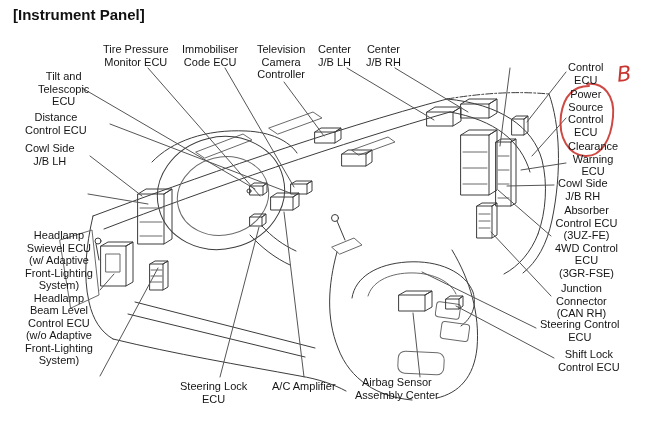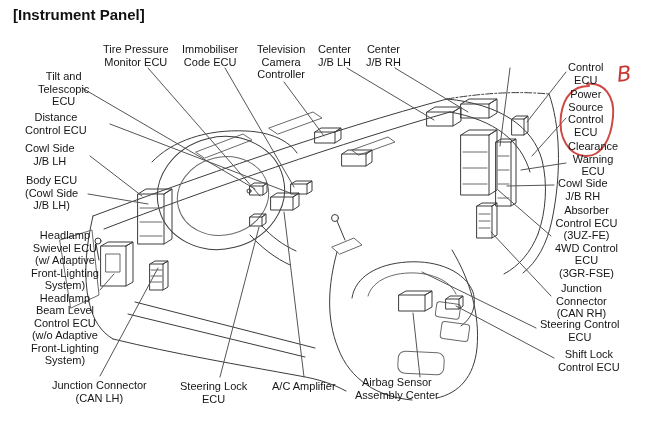--- a/index.html
+++ b/index.html
@@ -163,36 +163,31 @@
 
   <div class="mark-b">B</div>
 
   <div class="lbl" style="left:38px;top:70px">Tilt and
 Telescopic
 ECU</div>
   <div class="lbl" style="left:25px;top:111px">Distance
 Control ECU</div>
   <div class="lbl b" style="left:25px;top:142px">Cowl Side
 J/B LH</div>
-  <div class="lbl" style="left:25px;top:174px">Body ECU
-(Cowl Side
-J/B LH)</div>
-  <div class="lbl" style="left:31px;top:229px">Headlamp
+  <div class="lbl" style="left:25px;top:229px">Headlamp
 Swievel ECU
 (w/ Adaptive
 Front-Lighting
 System)
 Headlamp
 Beam Level
 Control ECU
 (w/o Adaptive
 Front-Lighting
 System)</div>
-  <div class="lbl b" style="left:52px;top:379px">Junction Connector
-(CAN LH)</div>
 
   <div class="lbl" style="left:103px;top:43px">Tire Pressure
 Monitor ECU</div>
   <div class="lbl" style="left:182px;top:43px">Immobiliser
 Code ECU</div>
   <div class="lbl" style="left:257px;top:43px">Television
 Camera
 Controller</div>
   <div class="lbl b" style="left:318px;top:43px">Center
 J/B LH</div>

